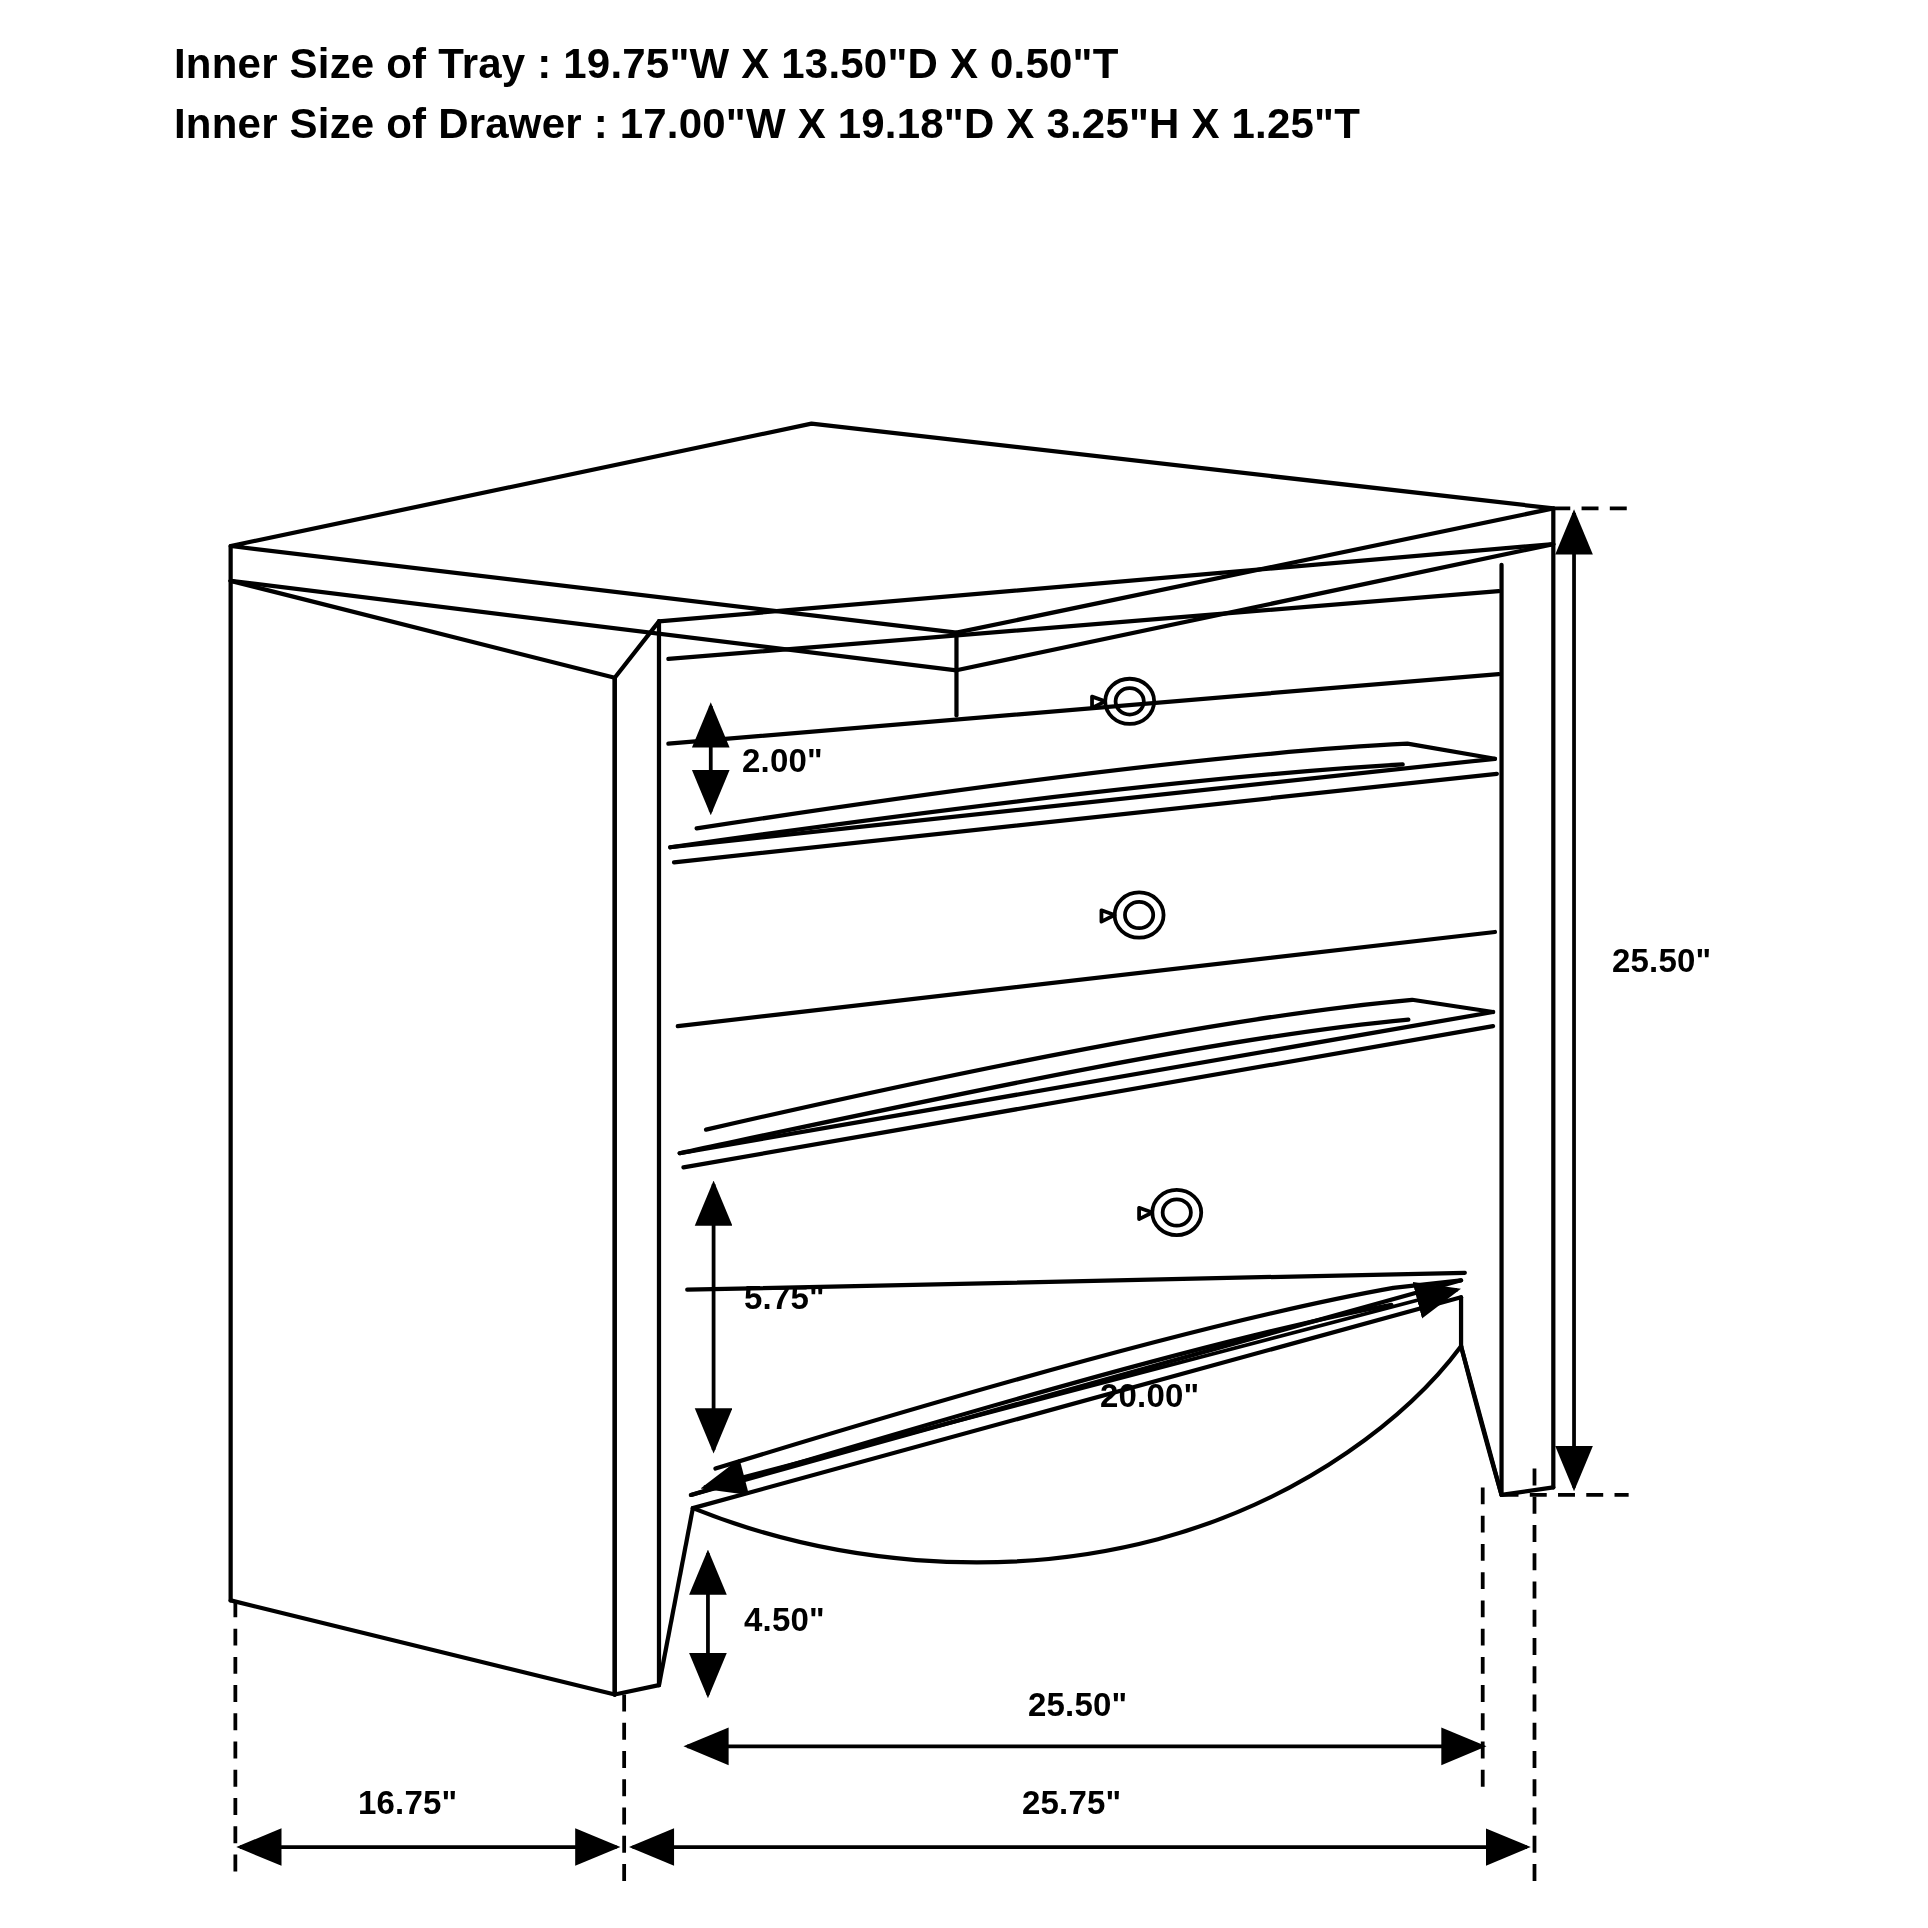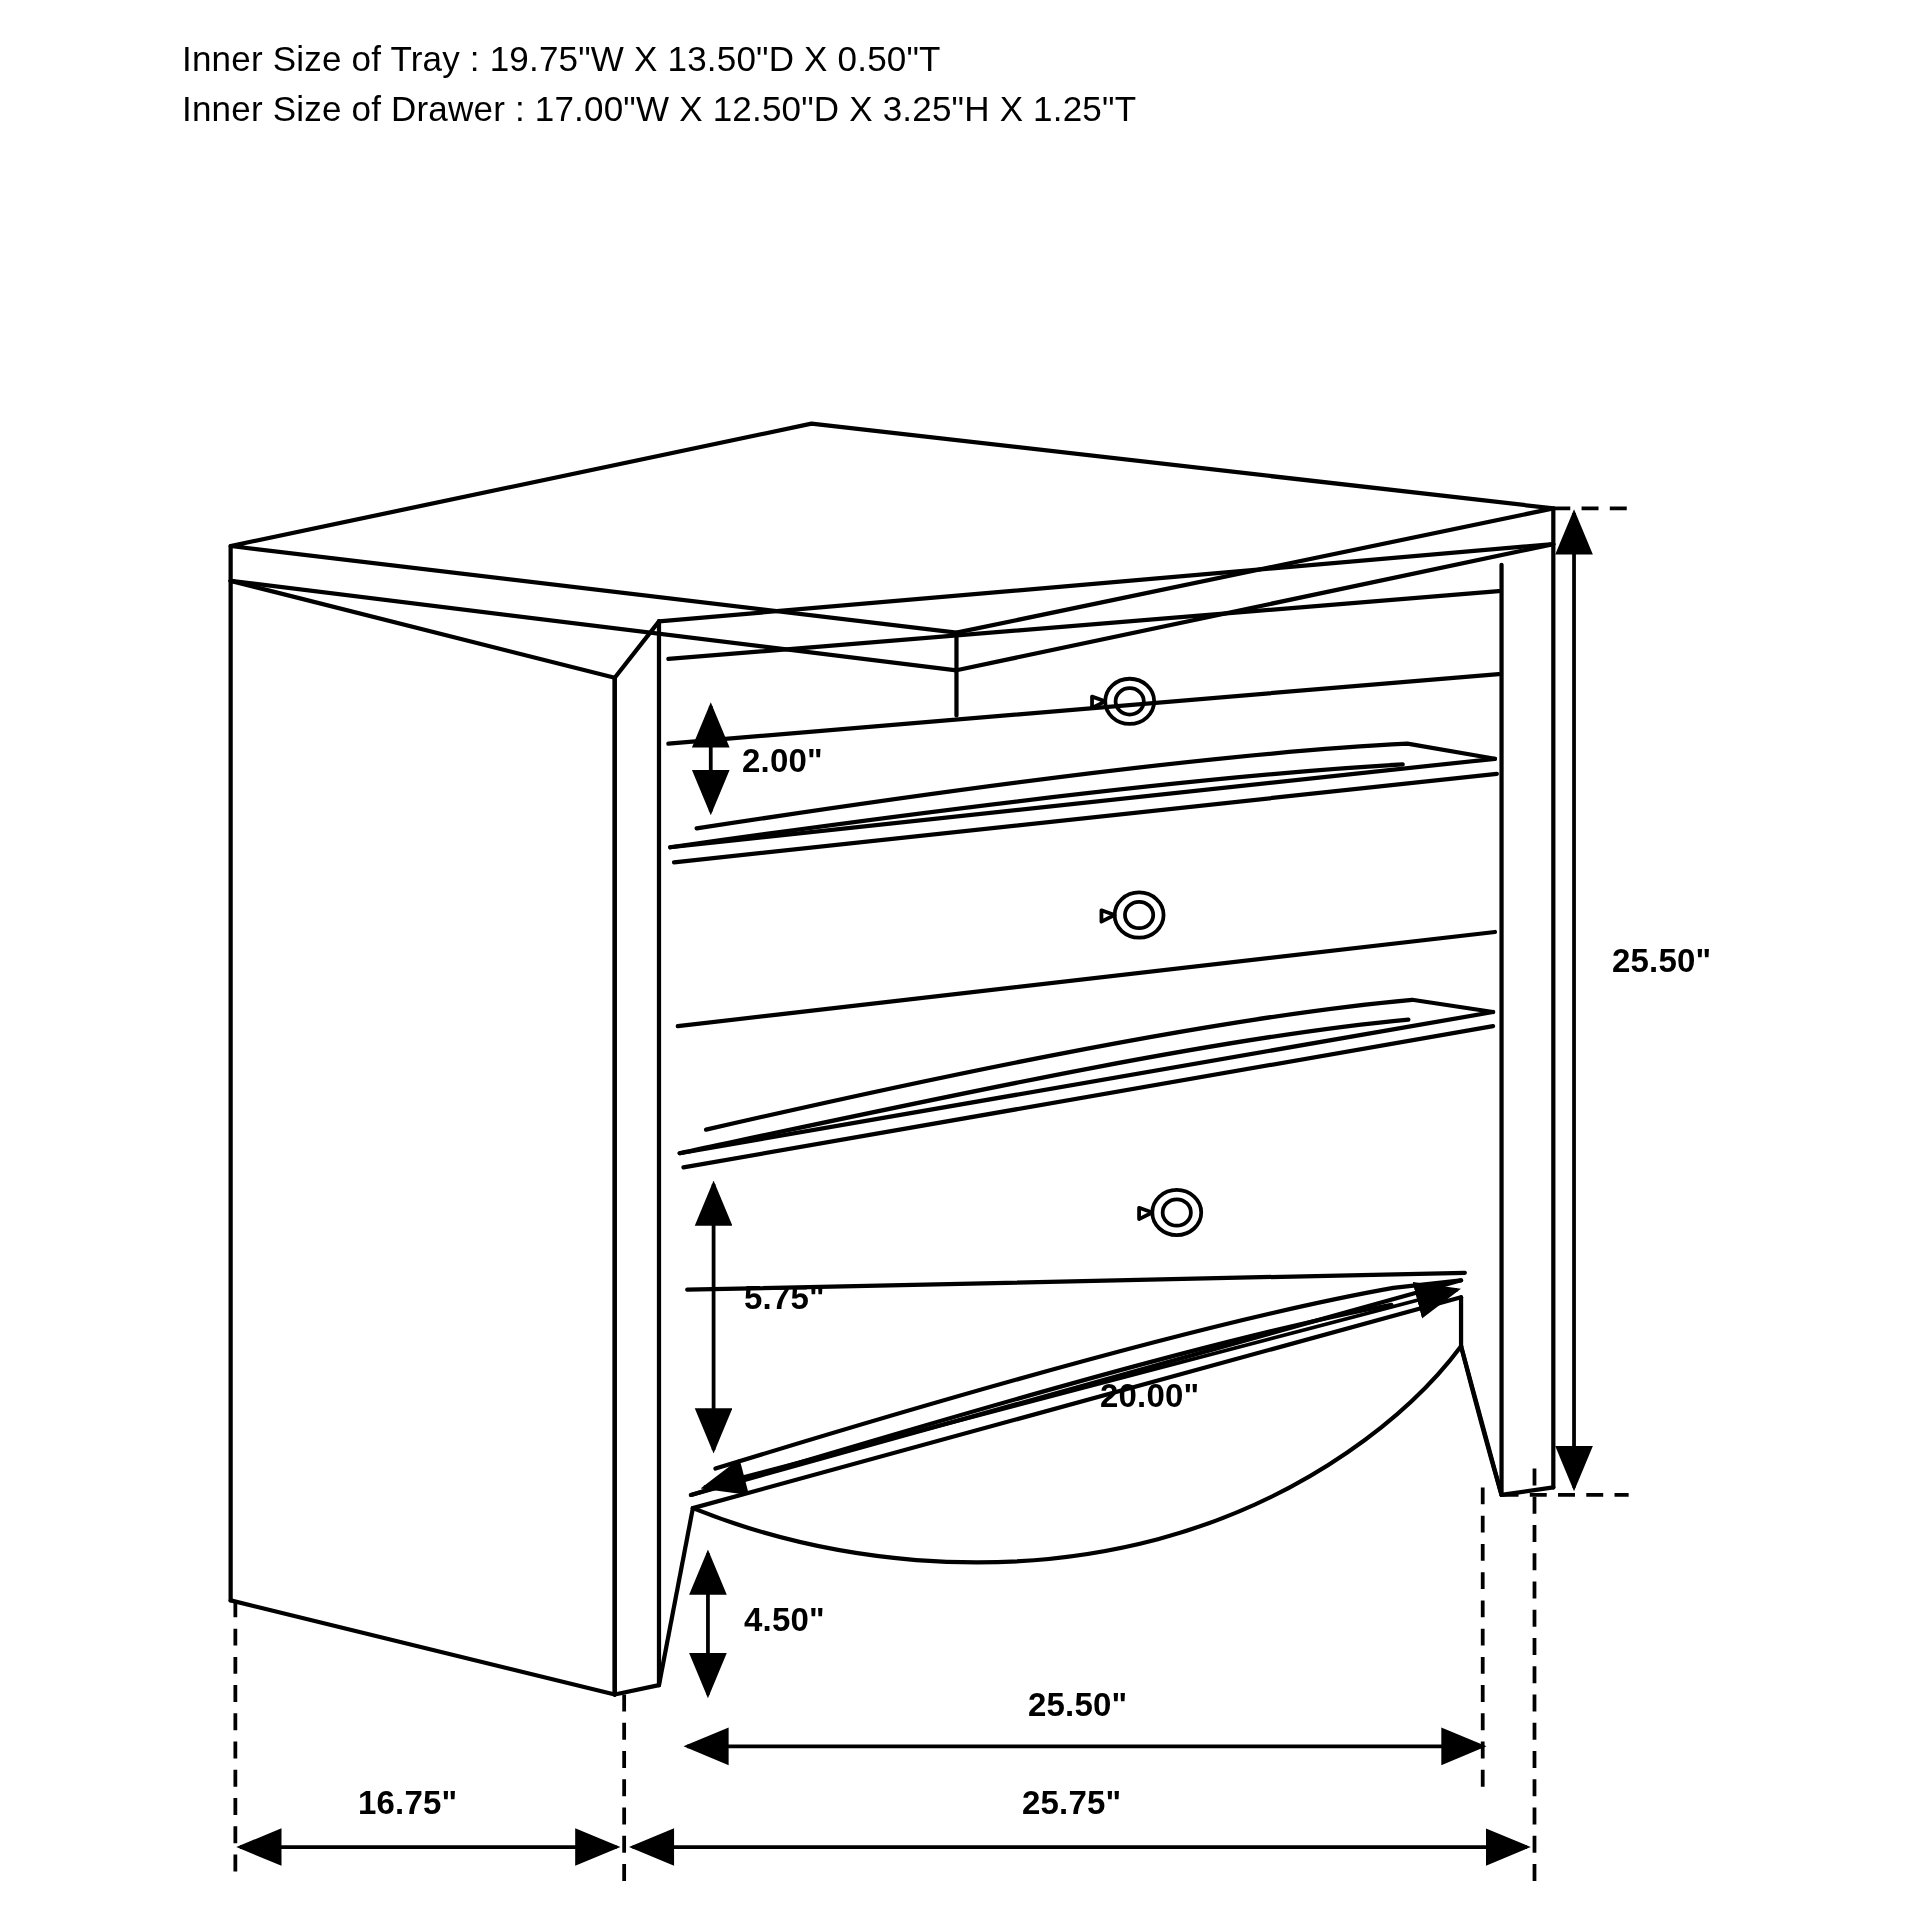--- a/index.html
+++ b/index.html
@@ -17,23 +17,23 @@
   }
   #diagram-root {
     position: absolute;
     top: 0; left: 0;
     width: 1928px;
     height: 1928px;
   }
   .spec-block {
     position: absolute;
     top: 34px;
-    left: 182px;
-    font-size: 35px;
-    font-weight: normal;
+    left: 174px;
+    font-size: 42px;
+    font-weight: bold;
     line-height: 1.42;
     letter-spacing: 0.2px;
     white-space: nowrap;
   }
   .spec-line { display: block; }
   svg.drawing {
     position: absolute;
     top: 0; left: 0;
     width: 1928px;
     height: 1928px;
@@ -46,21 +46,21 @@
     letter-spacing: 0.2px;
   }
 </style>
 </head>
 <body>
 
 <div id="diagram-root">
 
   <div class="spec-block">
     <span class="spec-line">Inner Size of Tray : 19.75"W X 13.50"D X 0.50"T</span>
-    <span class="spec-line">Inner Size of Drawer : 17.00"W X 12.50"D X 3.25"H X 1.25"T</span>
+    <span class="spec-line">Inner Size of Drawer : 17.00"W X 19.18"D X 3.25"H X 1.25"T</span>
   </div>
 
   <svg class="drawing" viewBox="0 0 2048 2048">
     <g fill="none" stroke="#000000" stroke-width="4.5" stroke-linejoin="round" stroke-linecap="round">
 
       <g>
         <path d="M 245,580 L 862,450 L 1650,540 L 1016,672 Z"></path>
 
         <path d="M 245,580 L 245,617"></path>
         <path d="M 245,617 L 1016,712"></path>

